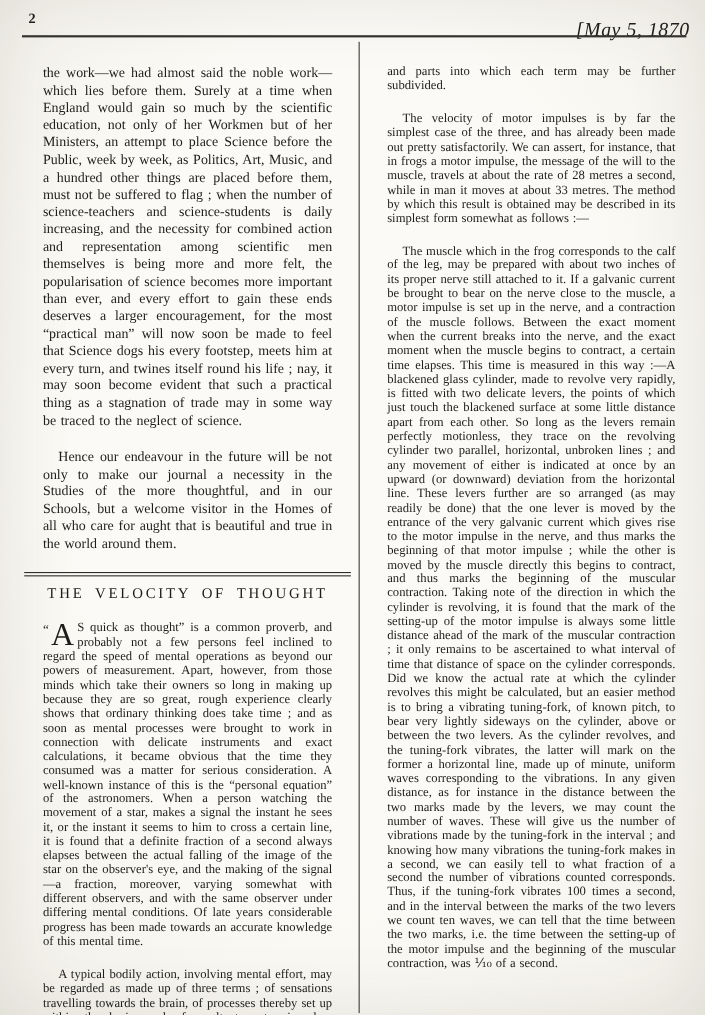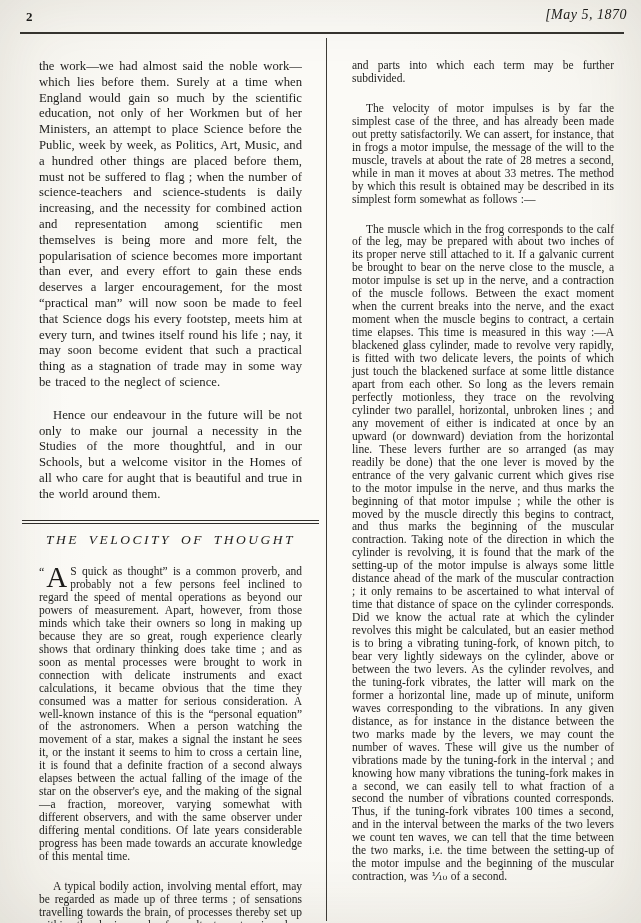--- a/index.html
+++ b/index.html
@@ -17,22 +17,22 @@
   .page-number {
     position: absolute; left: 26px; top: 9px;
     font-size: 13px; font-weight: bold;
   }
   .journal-title {
     position: absolute; left: 0; right: 0; top: 6px;
     text-align: center; font-style: italic;
     font-size: 17px; letter-spacing: 4px;
   }
   .issue-date {
-    position: absolute; right: 14px; top: 7px;
-    font-style: italic; font-size: 14px; letter-spacing: 0.5px;
+    position: absolute; right: 14px; top: 17px;
+    font-style: italic; font-size: 18px; letter-spacing: 0.5px;
   }
   .header-rule {
     position: absolute; top: 32px; left: 20px; width: 604px; height: 1.6px;
     background: #35332e;
   }
   .column-divider {
     position: absolute; left: 326px; top: 38px; height: 883px; width: 1px;
     background: #3d3b36;
   }
   .col { position: absolute; top: 42px; text-align: justify; }
@@ -49,21 +49,21 @@
   .signature {
     text-align: right; padding-right: 24px; margin-top: 5px;
     font-variant: small-caps; letter-spacing: 1.5px; font-size: 14px;
   }
   .double-rule {
     margin: 11px 0 8px 0; height: 2.5px;
     border-top: 1.2px solid #2f2d29; border-bottom: 1px solid #2f2d29;
   }
   .article-title {
     margin: 3px 0 10px 0; text-align: center;
-    font-style: italic; font-weight: normal;
+    font-weight: normal;
     font-size: 13.5px; letter-spacing: 2.5px; word-spacing: 4px;
   }
   .open-quote { float: left; font-size: 12px; line-height: 12px; margin: 1px 2px 0 0; }
   .dropcap    { float: left; font-size: 29px; line-height: 23px; margin: 1px 3px 0 0; }
 </style>
 </head>
 <body>
 
 <div class="page">
 

